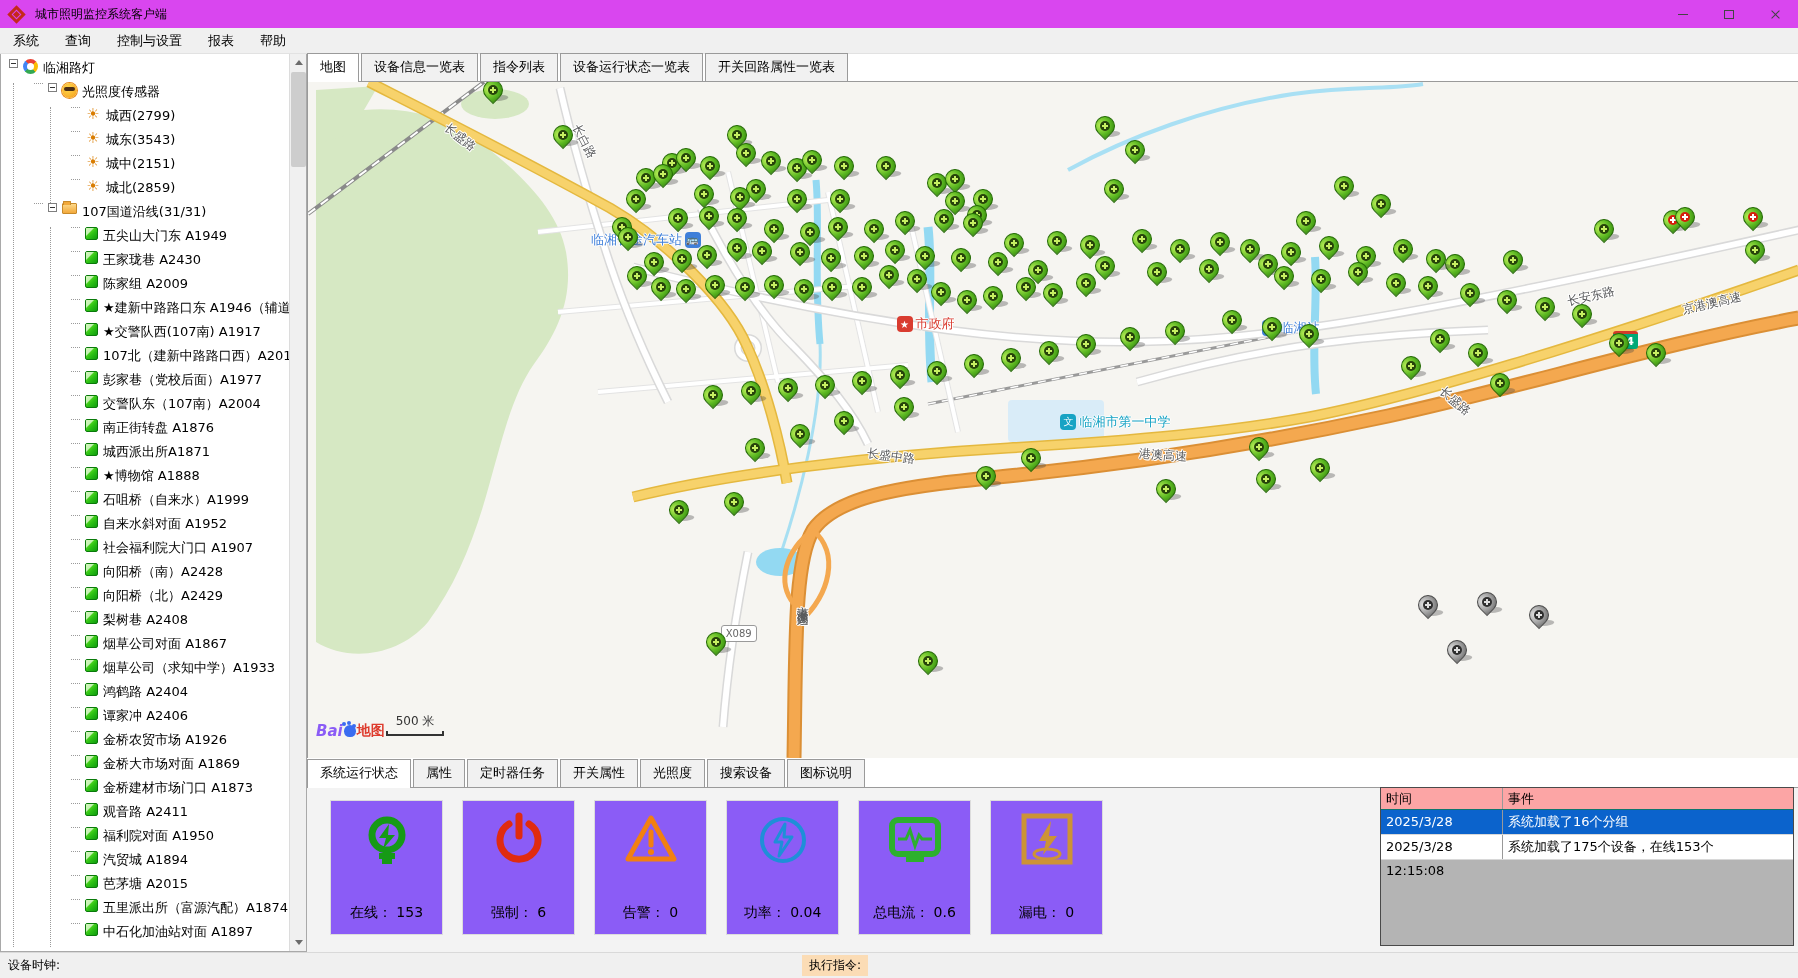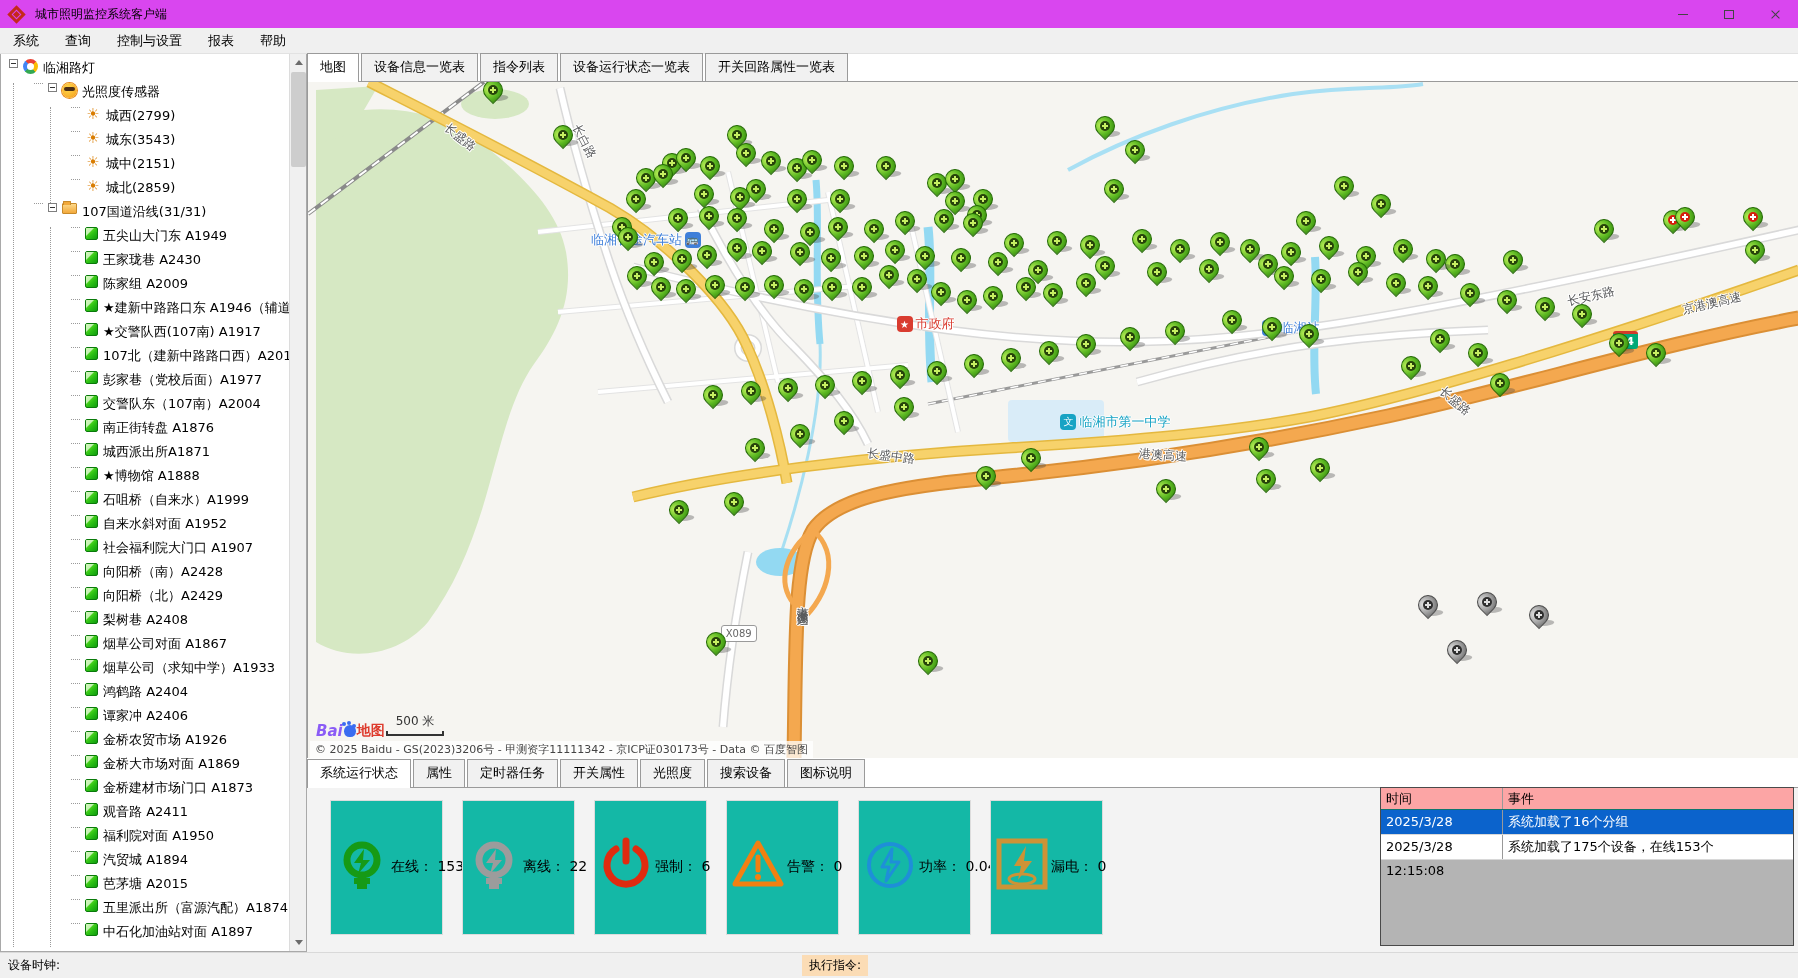--- a/index.html
+++ b/index.html
@@ -87,21 +87,21 @@
   .logo-paw{width:12px;height:12px;border-radius:50% 50% 45% 45%;background:#3a6cf0;position:relative;margin:0 1px}
   .logo-paw::before{content:"";position:absolute;left:-2px;top:-3px;width:4px;height:4px;border-radius:50%;background:#3a6cf0;box-shadow:5px -1px 0 #3a6cf0,10px 2px 0 #3a6cf0}
   .logo-map{color:#de3c2e;font-size:14px}
   .scalebar{position:absolute;left:78px;bottom:22px;z-index:8;text-align:center;font-size:12px;color:#333}
   .scale-line{width:58px;height:5px;border:2px solid #333;border-top:none;margin-top:1px}
   .attrib{position:absolute;left:2px;bottom:0;z-index:8;background:rgba(255,255,255,.75);font-size:11px;color:#444;padding:1px 5px;white-space:nowrap}
 
   
   .panel{position:absolute;left:307px;top:788px;width:1491px;height:164px;background:#f3f3f3}
   .cards{position:absolute;left:23px;top:12px;display:flex;gap:19px}
-  .card{width:113px;height:135px;background:#14b8a6;border:1px solid #dcdcdc;display:flex;align-items:center;justify-content:space-between;padding:10px 2px 12px}
+  .card{width:113px;height:135px;background:#8b5cf6;border:1px solid #dcdcdc;display:flex;flex-direction:column;align-items:center;justify-content:space-between;padding:10px 2px 12px}
   .card-label{font-size:14px;white-space:nowrap}
 
   
   .events{position:absolute;left:1380px;top:787px;width:414px;height:159px;border:1px solid #4a4a4a;background:#b4b4b4;overflow:hidden;font-size:13px}
   .ev-head{display:flex;background:#fca5a5;border-bottom:1px solid #0f766e;height:22px;line-height:21px}
   .ev-time{width:122px;padding:0 5px;border-right:1px solid #999;flex:0 0 auto}
   .ev-text{flex:1;padding:0 5px}
   .ev-row{display:flex;height:25px;line-height:24px;background:#fff;border-bottom:1px solid #d8d8d8}
   .ev-row.sel{background:#0b63cc;color:#fff}
 
@@ -1393,21 +1393,20 @@
     </div>
   <div class="baidu-logo">
     <span class="logo-bai">Bai</span>
     <span class="logo-paw"></span>
     <span class="logo-map">地图</span>
   </div>
   <div class="scalebar">
     <div>500 米</div>
     <div class="scale-line"></div>
   </div>
-  <div class="attrib">© 2025 Baidu - GS(2023)3206号 - 甲测资字11111342 - 京ICP证030173号 - Data © 百度智图</div>
 </div>
 
 <div class="tabstrip tabs-bottom" id="tabs-bottom">
     <div class="tab sel">系统运行状态</div>
     <div class="tab">属性</div>
     <div class="tab">定时器任务</div>
     <div class="tab">开关属性</div>
     <div class="tab">光照度</div>
     <div class="tab">搜索设备</div>
     <div class="tab">图标说明</div>
@@ -1419,48 +1418,47 @@
         <span><svg width="58" height="58">
             <circle cx="29" cy="24" r="15" fill="none" stroke="#169a16" stroke-width="7"></circle>
             <polygon points="31,13 21,27 28,27 25,38 37,24 30,24" fill="#169a16"></polygon>
             <rect x="21" y="42" width="16" height="6" fill="#169a16"></rect>
             <rect x="24" y="48" width="10" height="5" fill="#169a16"></rect>
           </svg></span>
         <div class="card-label"><span>在线： </span><span>153</span></div>
       </div>
       <div class="card">
         <span><svg width="58" height="58">
-            <circle cx="29" cy="24" r="15" fill="none" stroke="#9c9c9c" stroke-width="7"></circle>
-            <polygon points="31,13 21,27 28,27 25,38 37,24 30,24" fill="#9c9c9c"></polygon>
-            <rect x="21" y="42" width="16" height="6" fill="#9c9c9c"></rect>
-            <rect x="24" y="48" width="10" height="5" fill="#9c9c9c"></rect>
-          </svg></span>
-        <div class="card-label"><span>离线： </span><span>22</span></div>
-      </div>
-      <div class="card">
-        <span><svg width="58" height="58">
             <path d="M19,13 A19,19 0 1 0 39,13" fill="none" stroke="#e02b10" stroke-width="7" stroke-linecap="round"></path>
             <line x1="29" y1="5" x2="29" y2="25" stroke="#e02b10" stroke-width="7" stroke-linecap="round"></line>
           </svg></span>
         <div class="card-label"><span>强制： </span><span>6</span></div>
       </div>
       <div class="card">
         <span><svg width="58" height="58">
             <path d="M29,7 L52,48 L6,48 Z" fill="none" stroke="#f28011" stroke-width="5" stroke-linejoin="round"></path>
             <line x1="29" y1="21" x2="29" y2="34" stroke="#f28011" stroke-width="5" stroke-linecap="round"></line>
             <circle cx="29" cy="41" r="3" fill="#f28011"></circle>
           </svg></span>
         <div class="card-label"><span>告警： </span><span>0</span></div>
       </div>
       <div class="card">
         <span><svg width="58" height="58">
             <circle cx="29" cy="29" r="21" fill="none" stroke="#1e8fd8" stroke-width="4"></circle>
             <path d="M31,13 L21,31 L28,31 L25,45 L38,26 L30,26 Z" fill="none" stroke="#1e8fd8" stroke-width="3" stroke-linejoin="round"></path>
           </svg></span>
         <div class="card-label"><span>功率： </span><span>0.04</span></div>
+      </div>
+      <div class="card">
+        <span><svg width="58" height="58">
+            <rect x="6" y="9" width="46" height="34" rx="6" fill="none" stroke="#2db02d" stroke-width="6"></rect>
+            <polyline points="12,28 20,28 24,19 29,35 33,24 36,28 46,28" fill="none" stroke="#2db02d" stroke-width="3"></polyline>
+            <rect x="20" y="45" width="18" height="6" fill="#2db02d"></rect>
+          </svg></span>
+        <div class="card-label"><span>总电流： </span><span>0.6</span></div>
       </div>
       <div class="card">
         <span><svg width="58" height="58">
             <rect x="6" y="5" width="46" height="46" fill="none" stroke="#cd9336" stroke-width="5"></rect>
             <polygon points="33,10 21,30 28,30 25,44 39,25 31,25" fill="#cd9336"></polygon>
             <ellipse cx="29" cy="43" rx="13" ry="5" fill="none" stroke="#cd9336" stroke-width="3"></ellipse>
           </svg></span>
         <div class="card-label"><span>漏电： </span><span>0</span></div>
       </div>
     </div>

